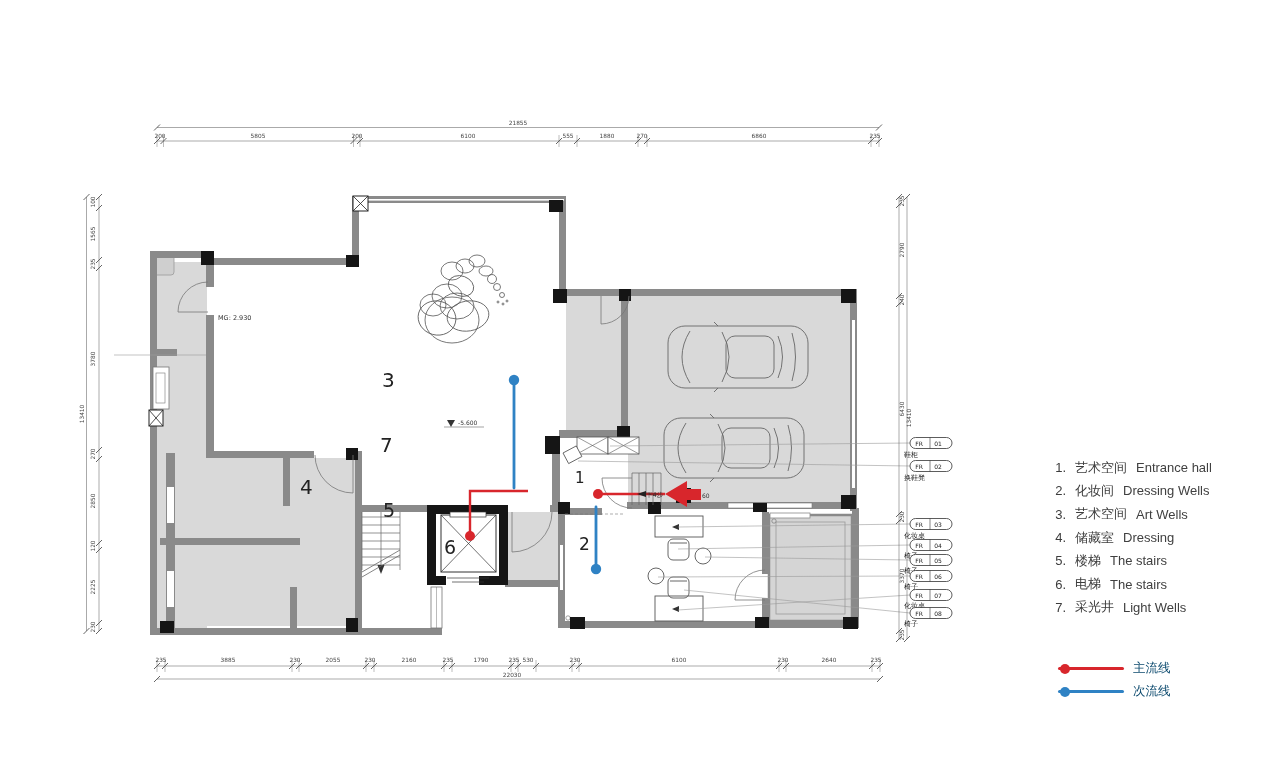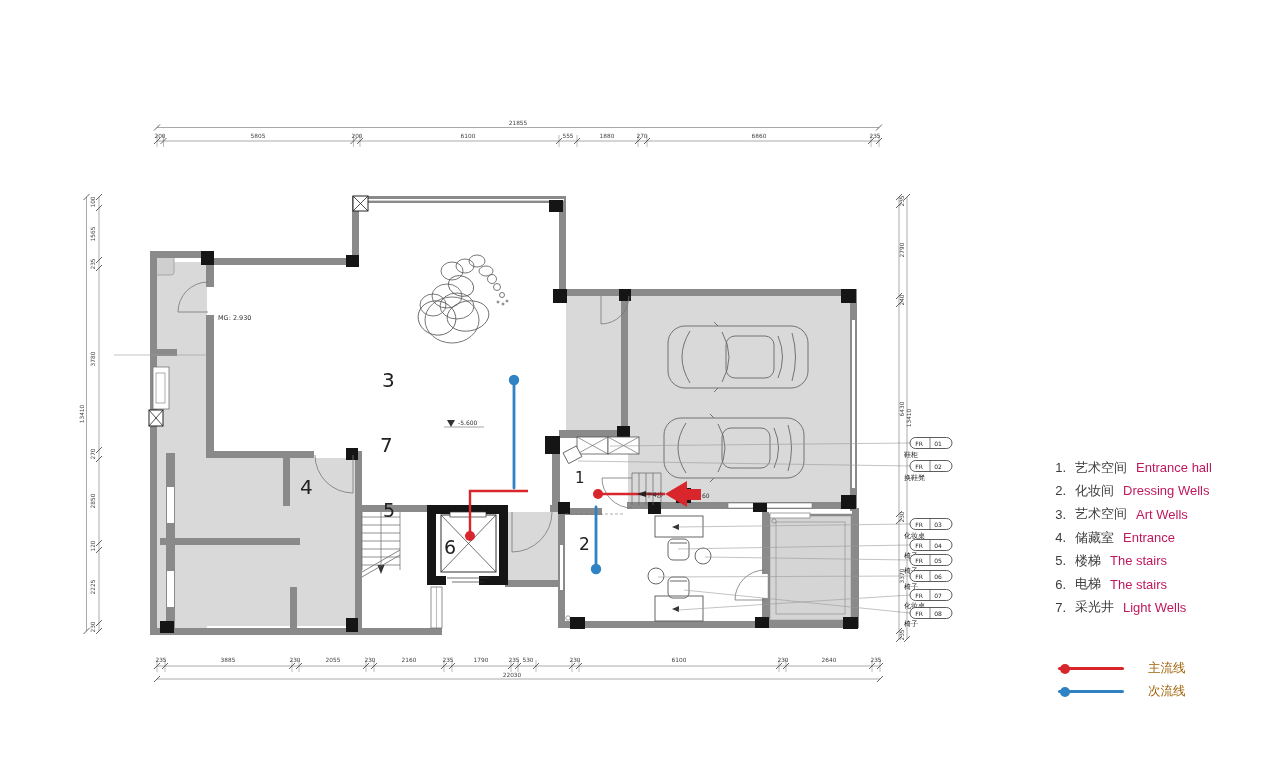--- a/index.html
+++ b/index.html
@@ -3,30 +3,30 @@
 <meta charset="utf-8">
 <style>
   html,body{margin:0;padding:0;background:#fff;}
   body{width:1280px;height:778px;position:relative;overflow:hidden;
        font-family:"Liberation Sans","DejaVu Sans",sans-serif;color:#3c3c3c;}
   #plan-svg{position:absolute;left:0;top:0;}
   .legend{position:absolute;left:1050px;top:456px;width:210px;}
   .legend-row{height:23.3px;display:flex;align-items:center;font-size:13px;color:#3c3c3c;white-space:nowrap;}
   .legend-row .num{width:16px;text-align:right;margin-right:9px;}
   .legend-row .zh{margin-right:9px;}
-  .legend-row .en{color:#be185d;}
+  .legend-row .en{color:#404040;}
   .flow-legend{position:absolute;left:1058px;top:657px;}
   .flow-row{display:flex;align-items:center;height:23px;}
   .flow-line{position:relative;width:66px;height:3px;border-radius:2px;}
   .flow-line.red{background:#d8262c;}
   .flow-line.blue{background:#2f82c4;}
   .flow-dot{position:absolute;left:2px;top:-3.5px;width:10px;height:10px;border-radius:50%;}
   .flow-dot.red{background:#d8262c;}
   .flow-dot.blue{background:#2f82c4;}
-  .flow-label{font-size:12.5px;margin-left:24px;color:#a16207;}
+  .flow-label{font-size:12.5px;margin-left:9px;color:#0c4a6e;}
   svg text{font-family:"DejaVu Sans","Liberation Sans",sans-serif;}
   .dimtxt{font-size:5.8px;fill:#444;}
   .roomnum{fill:#222;}
   .anno{fill:#333;}
 </style>
 </head>
 <body>
 
 <svg id="plan-svg" width="1280" height="778" viewBox="0 0 1280 778">
 
@@ -425,21 +425,21 @@
     <span class="en">Dressing Wells</span>
   </div>
   <div class="legend-row">
     <span class="num">3.</span>
     <span class="zh">艺术空间</span>
     <span class="en">Art Wells</span>
   </div>
   <div class="legend-row">
     <span class="num">4.</span>
     <span class="zh">储藏室</span>
-    <span class="en">Entrance</span>
+    <span class="en">Dressing</span>
   </div>
   <div class="legend-row">
     <span class="num">5.</span>
     <span class="zh">楼梯</span>
     <span class="en">The stairs</span>
   </div>
   <div class="legend-row">
     <span class="num">6.</span>
     <span class="zh">电梯</span>
     <span class="en">The stairs</span>

